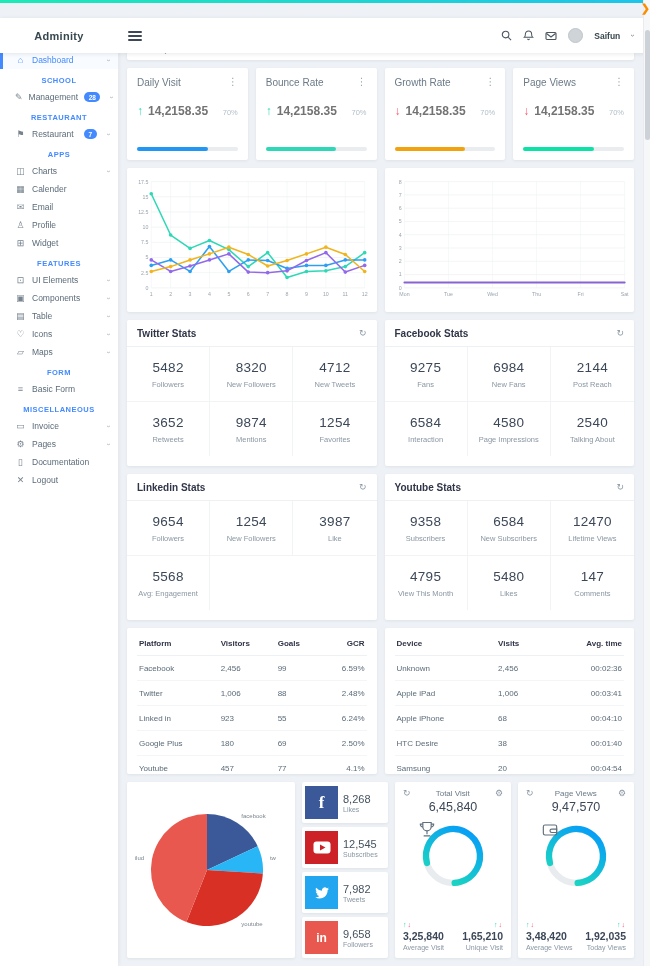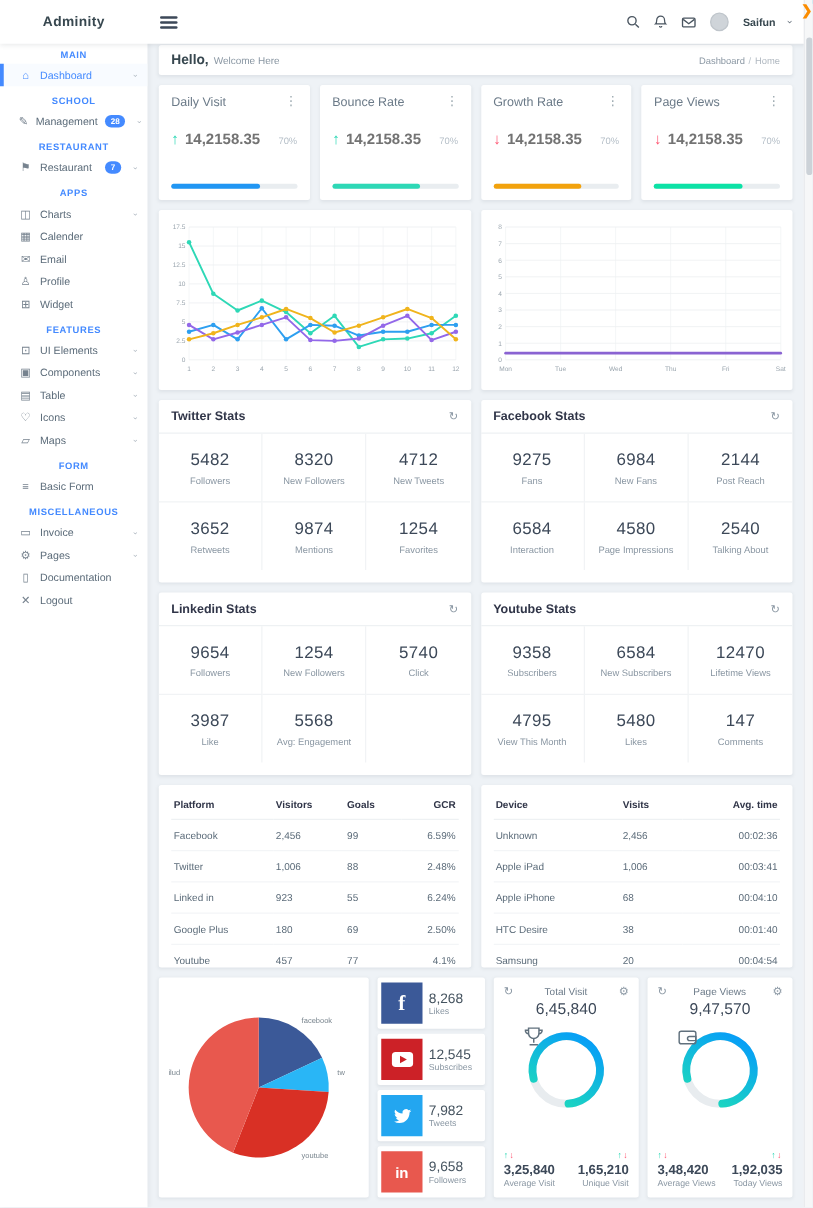--- a/index.html
+++ b/index.html
@@ -1,20 +1,20 @@
 <!DOCTYPE html>
 <html><head>
 <meta charset="utf-8">
 <style>
   *{box-sizing:border-box;margin:0;padding:0;}
   html,body{width:650px;height:966px;overflow:hidden;}
   body{font-family:"Liberation Sans",sans-serif;background:#eef2f6;position:relative;color:#3c4858;}
   .topline{height:3px;background:linear-gradient(to right,#1de9b6,#1dc4e9);}
   
-  .header{position:absolute;top:0;left:0;right:0;height:35px;background:#fff;display:flex;align-items:center;box-shadow:0 1px 4px rgba(30,40,50,.10);z-index:6;}
+  .header{position:absolute;top:18px;left:0;right:0;height:35px;background:#fff;display:flex;align-items:center;box-shadow:0 1px 4px rgba(30,40,50,.10);z-index:6;}
   .brand{width:118px;text-align:center;font-weight:bold;font-size:11px;color:#37474f;letter-spacing:.3px;}
   .hamburger{width:14px;height:10px;margin-left:10px;display:flex;flex-direction:column;justify-content:space-between;cursor:pointer;}
   .hamburger span{height:2px;background:#3c4858;border-radius:1px;}
   .header-right{margin-left:auto;display:flex;align-items:center;gap:11px;padding-right:16px;}
   .hicon{color:#4a5560;display:flex;align-items:center;}
   .avatar{width:15px;height:15px;border-radius:50%;background:#cfd4d9;border:1px solid #bfc5cb;display:inline-block;}
   .uname{font-size:8.5px;font-weight:bold;color:#37474f;}
   .uchev{font-size:8px;color:#6b7680;transform:rotate(90deg);display:inline-block;}
   .customizer{position:absolute;top:2px;right:0;color:#fb8c00;font-size:11px;font-weight:bold;z-index:9;cursor:pointer;}
   
@@ -509,24 +509,20 @@
         <div class="stats-grid">
           <div class="stat-cell">
             <div class="cell-value">9654</div>
             <div class="cell-label">Followers</div>
           </div>
           <div class="stat-cell">
             <div class="cell-value">1254</div>
             <div class="cell-label">New Followers</div>
           </div>
           <div class="stat-cell">
-            <div class="cell-value">5740</div>
-            <div class="cell-label">Click</div>
-          </div>
-          <div class="stat-cell">
             <div class="cell-value">3987</div>
             <div class="cell-label">Like</div>
           </div>
           <div class="stat-cell">
             <div class="cell-value">5568</div>
             <div class="cell-label">Avg: Engagement</div>
           </div>
         </div>
       </div>
       <div class="card stats-panel">

